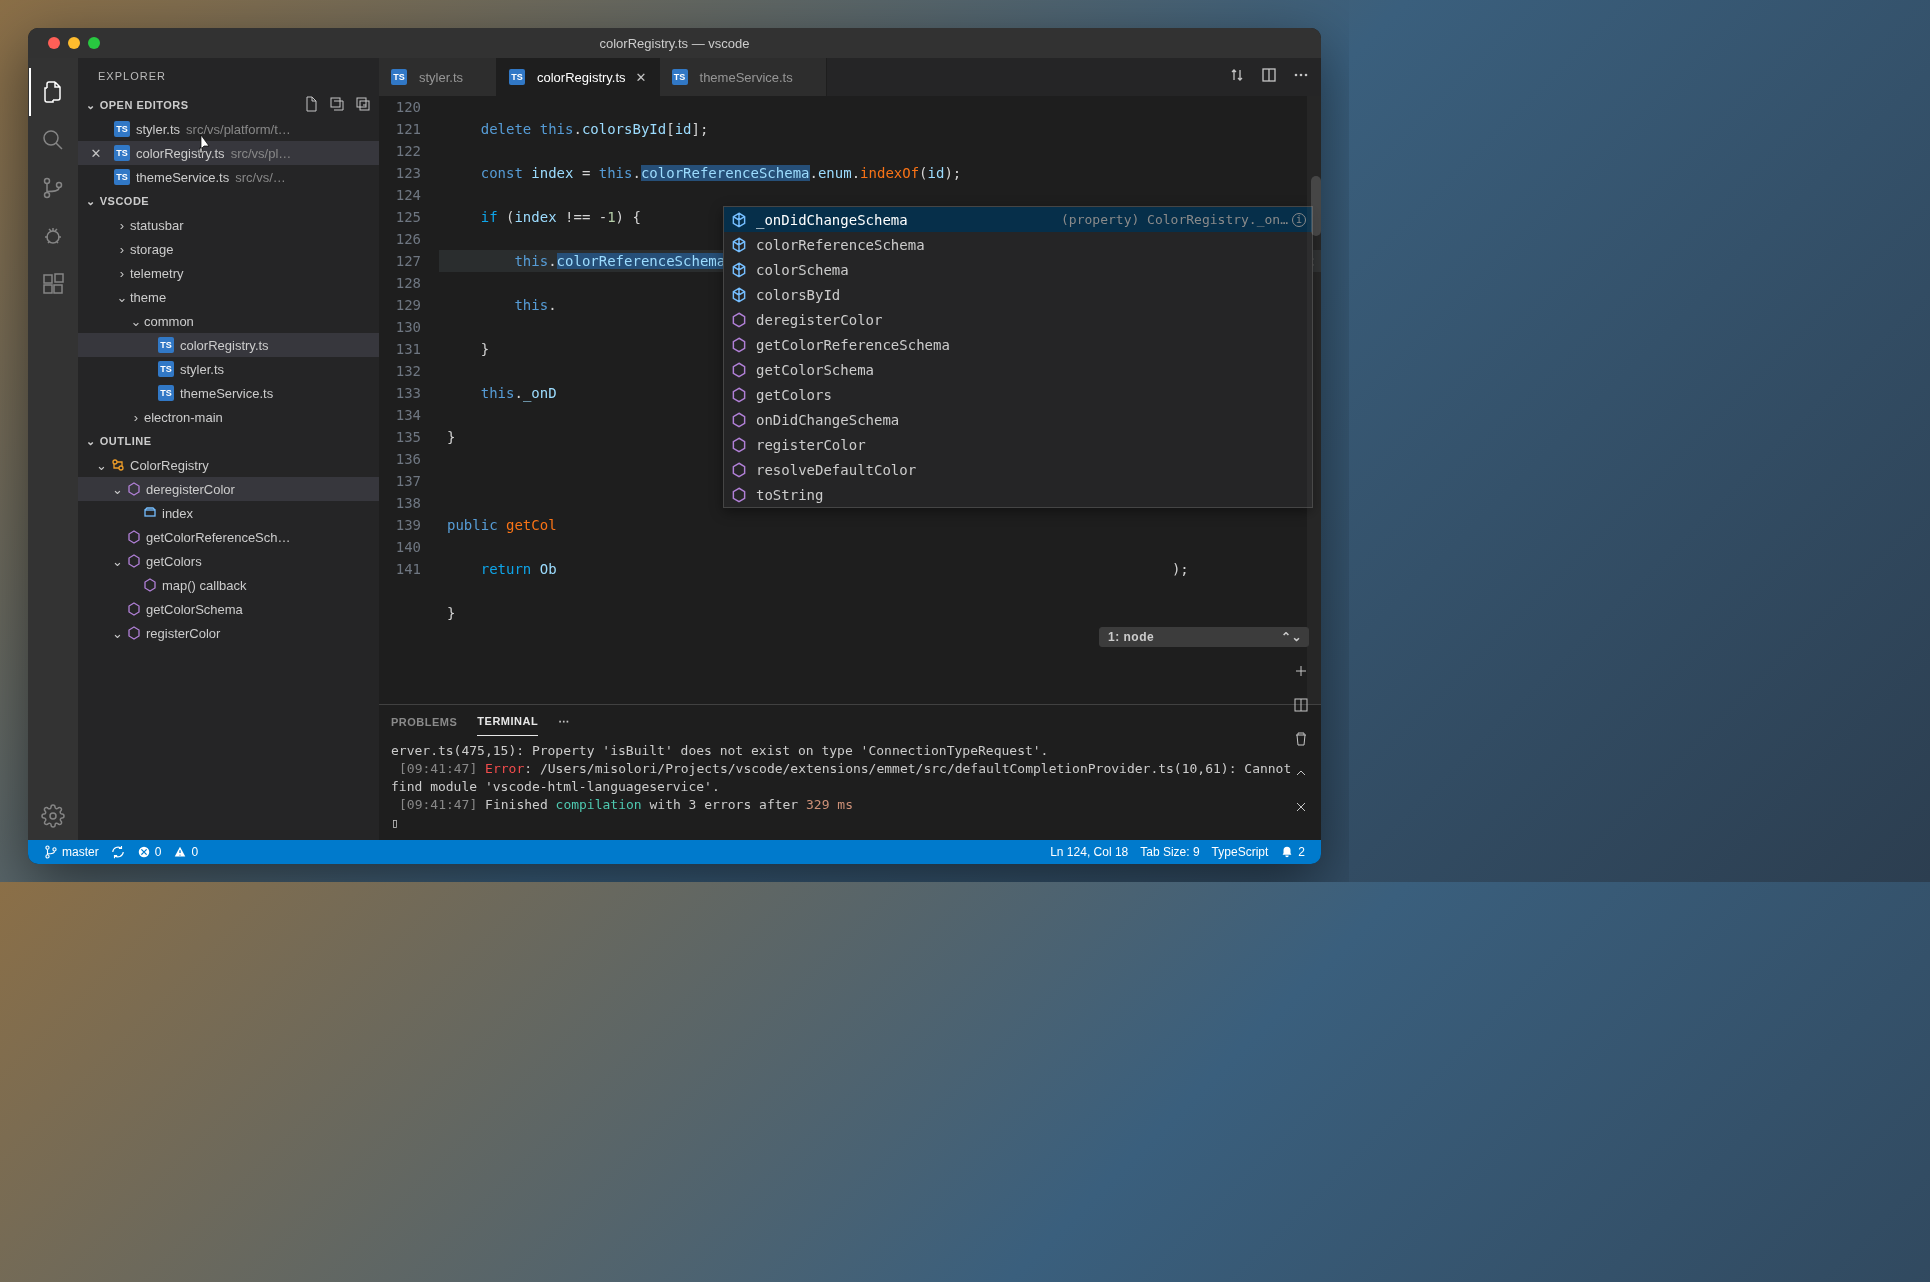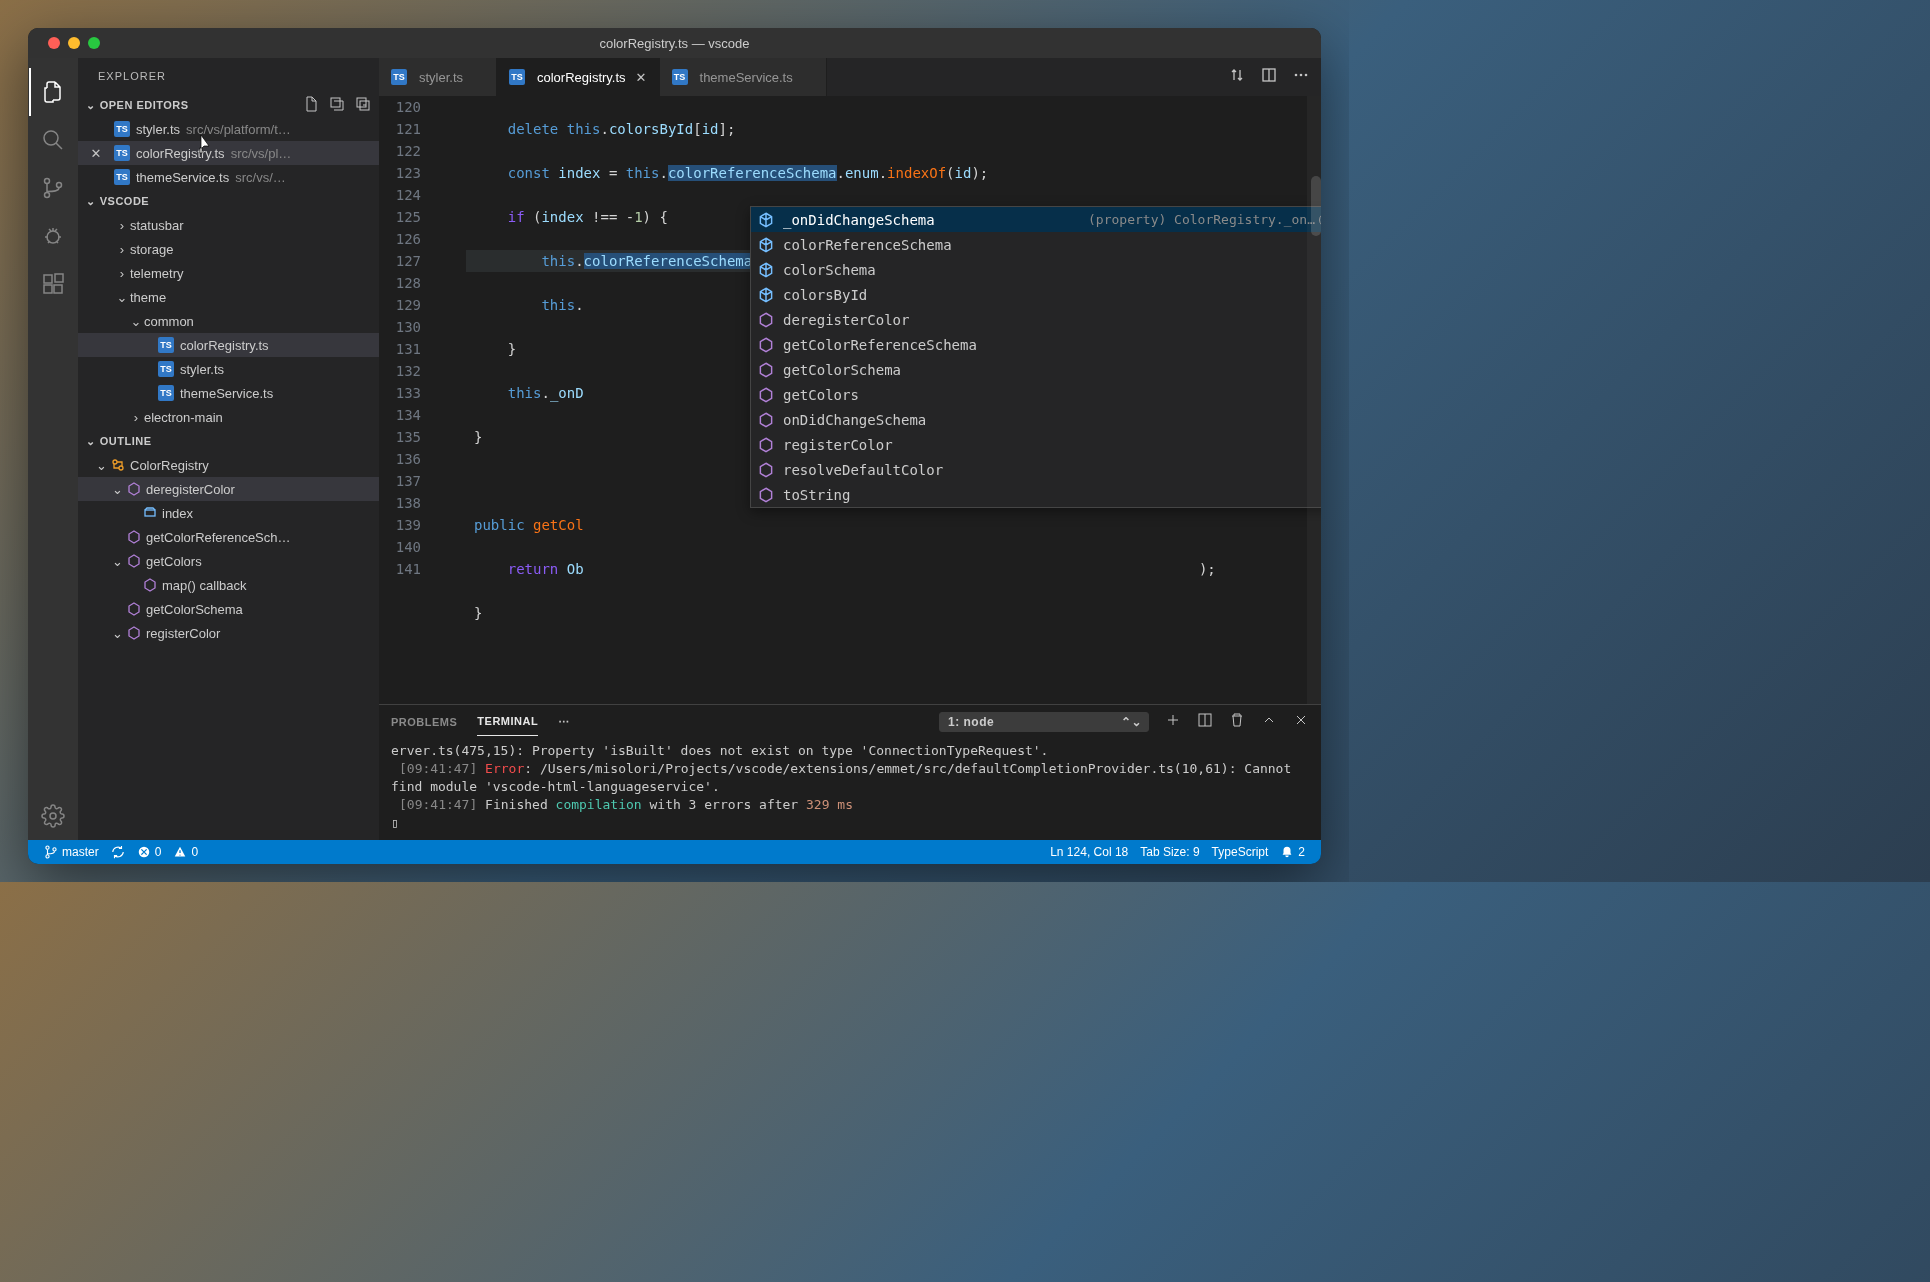--- a/index.html
+++ b/index.html
@@ -157,25 +157,25 @@
 .editor-body { flex: 1; display: flex; position: relative; font-family: "SF Mono", Menlo, Consolas, monospace; font-size: 14px; overflow: hidden; }
 .gutter {
   width: 60px;
   background: #1e1e1e;
   color: #6e7681;
   text-align: right;
   padding-right: 18px;
   line-height: 22px;
   padding-top: 0;
 }
-.code-content { flex: 1; line-height: 22px; position: relative; color: #d4d4d4; white-space: pre; overflow: hidden; margin-left: 27px; }
+.code-content { flex: 1; line-height: 22px; position: relative; color: #d4d4d4; white-space: pre; overflow: hidden; }
 .code-line { height: 22px; padding-left: 8px; position: relative; }
 .code-line.highlighted { background: #2a2d2e; }
 .tok-kw { color: #569cd6; }
-.tok-ctl { color: #8b5cf6; }
+.tok-ctl { color: #0ea5e9; }
 .tok-var { color: #9cdcfe; }
 .tok-fn { color: #f97316; }
 .tok-num { color: #b5cea8; }
 .tok-sel { background: #264f78; }
 .inline-author { position: absolute; right: 6px; color: #555; }
 .suggest-widget {
   position: absolute;
   top: 110px;
   left: 284px;
   width: 590px;
@@ -211,21 +211,21 @@
   align-items: center;
   padding: 0 12px;
   gap: 20px;
   font-size: 11px;
   letter-spacing: 0.5px;
   font-weight: bold;
 }
 .panel-tab { color: #8a8a8a; cursor: pointer; padding: 8px 0; }
 .panel-tab.active { color: #e7e7e7; border-bottom: 1px solid #e7e7e7; }
 .panel-tab-more { color: #c5c5c5; cursor: pointer; }
-.panel-right { margin-left: auto; display: flex; align-items: flex-start; gap: 16px; color: #c5c5c5; }
+.panel-right { margin-left: auto; display: flex; align-items: flex-end; gap: 16px; color: #c5c5c5; flex-direction: column; }
 .panel-right svg { width: 16px; height: 16px; }
 .terminal-select {
   background: #3c3c3c;
   color: #cccccc;
   border: 1px solid #3c3c3c;
   padding: 2px 24px 2px 8px;
   font-size: 12px;
   border-radius: 3px;
   width: 210px;
   position: relative;

